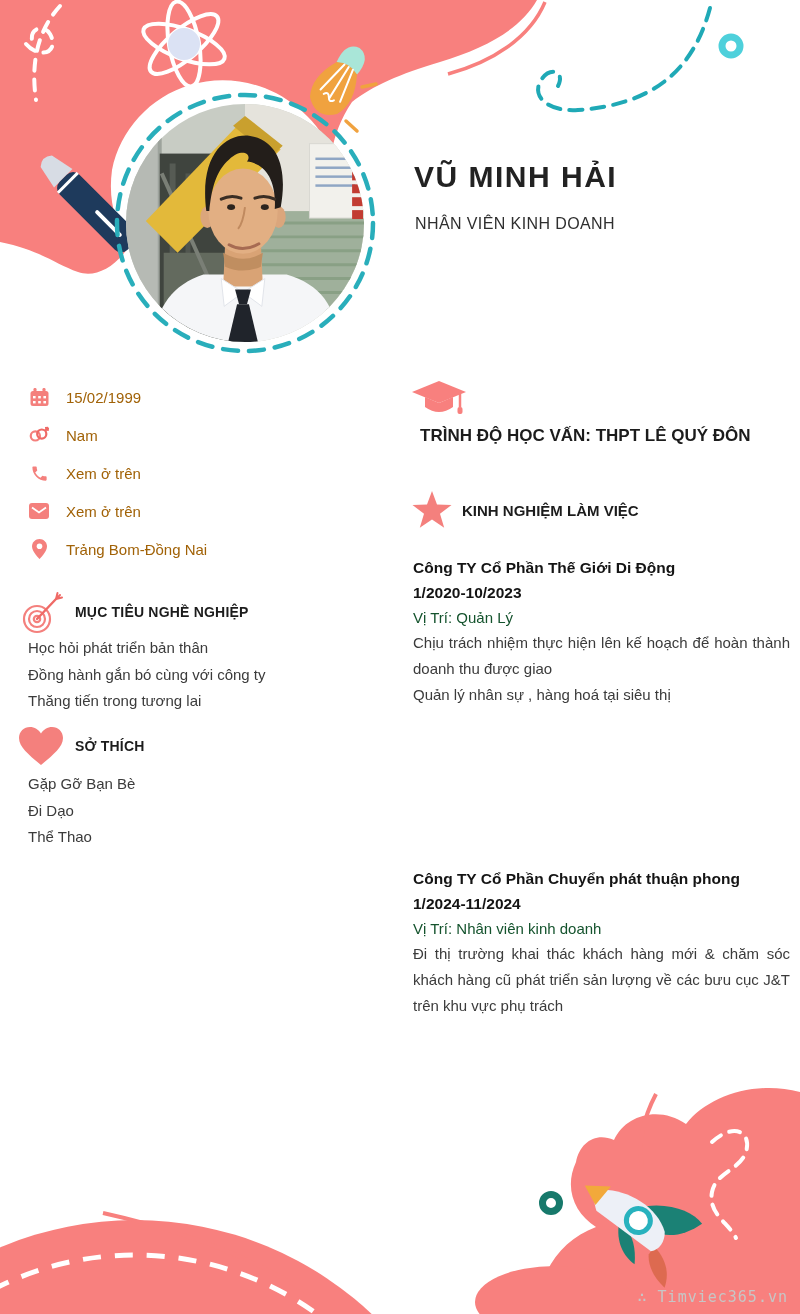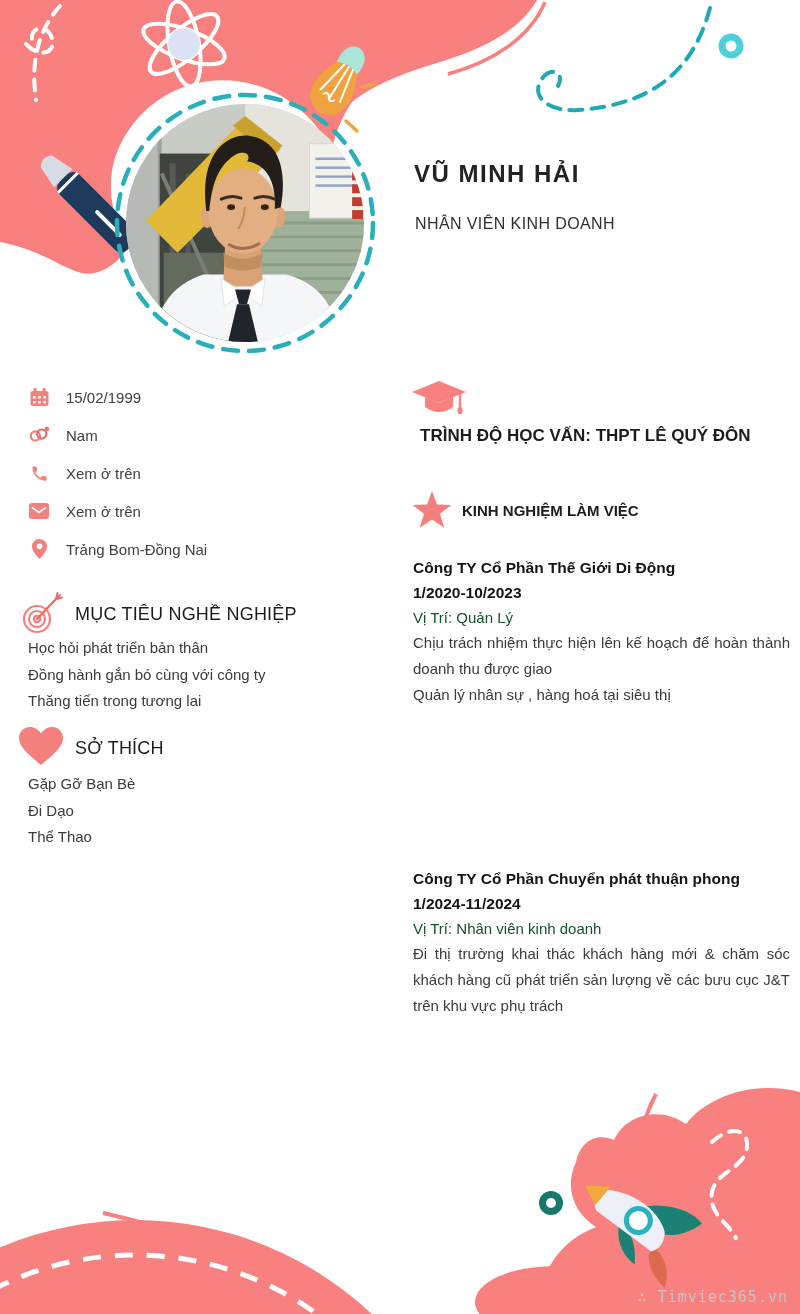--- a/index.html
+++ b/index.html
@@ -1,31 +1,31 @@
 <!DOCTYPE html>
 <html><head>
 <meta charset="utf-8">
 <style>
   html,body{margin:0;padding:0;}
   body{width:800px;height:1314px;position:relative;overflow:hidden;background:#fff;
        font-family:"Liberation Sans","DejaVu Sans",sans-serif;color:#3c3c3c;}
   .abs{position:absolute;}
   svg{display:block;}
   
-  .name{font-size:24px;font-weight:bold;color:#222;letter-spacing:1.5px;}
+  .name{font-size:30px;font-weight:bold;color:#222;letter-spacing:1.5px;}
   .jobtitle{font-size:16px;color:#2f2f2f;letter-spacing:.4px;}
   
   .photo-wrap{left:126px;top:104px;width:238px;height:238px;border-radius:50%;overflow:hidden;z-index:3;}
   
   .contact{left:28px;top:378px;z-index:4;}
   .c-row{display:flex;align-items:center;height:38px;}
   .c-ic{width:22px;height:22px;flex:0 0 22px;display:flex;align-items:center;justify-content:center;}
-  .c-lb{margin-left:16px;font-size:15px;color:#404040;}
-  
-  .sec-h{font-size:18px;font-weight:normal;color:#1c1c1c;letter-spacing:.2px;}
+  .c-lb{margin-left:16px;font-size:15px;color:#a16207;}
+  
+  .sec-h{font-size:14px;font-weight:bold;color:#1c1c1c;letter-spacing:.2px;}
   .lines p{margin:0;font-size:15px;line-height:26.5px;color:#3b3b3b;}
   
   .edu-h{font-size:17px;font-weight:bold;color:#1c1c1c;width:372px;}
   .exp-h{font-size:15px;font-weight:bold;color:#1c1c1c;}
   .job{width:377px;}
   .job .co,.job .per{margin:0;font-size:15.5px;font-weight:bold;color:#141414;line-height:25px;}
   .job .pos{margin:0;font-size:15px;color:#14532d;line-height:25px;}
   .job .desc{margin:0;font-size:15px;color:#3b3b3b;line-height:26px;text-align:justify;}
   .watermark{right:12px;top:1288px;font-family:"DejaVu Sans Mono","Liberation Mono",monospace;
              font-size:15px;color:#c6c6c6;letter-spacing:1px;z-index:6;}

